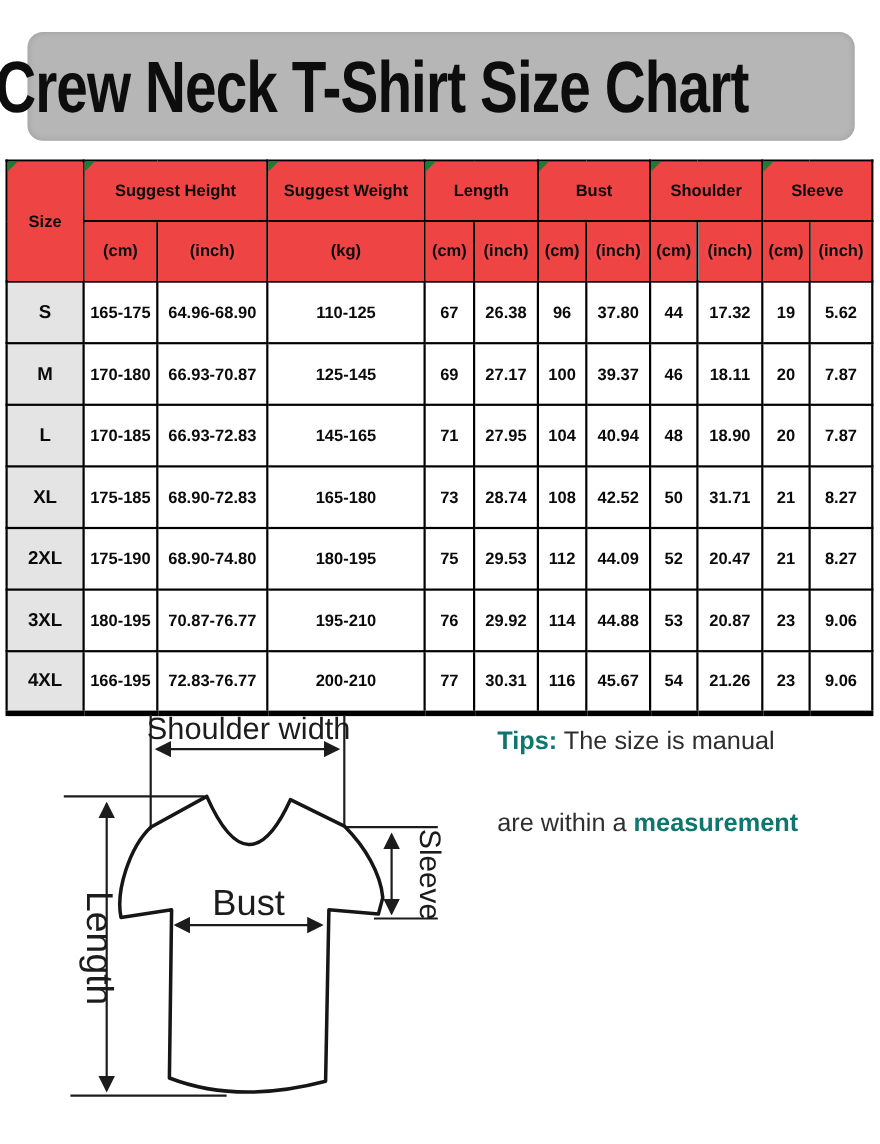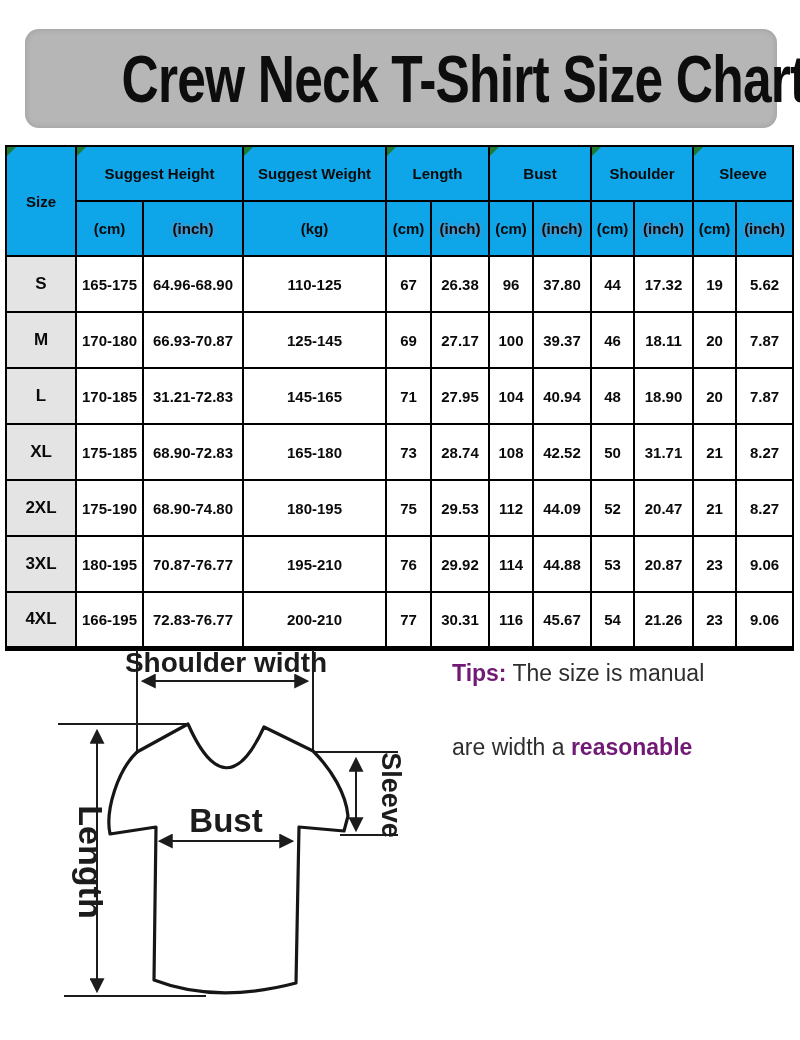--- a/index.html
+++ b/index.html
@@ -4,54 +4,54 @@
 <style>
   html,body{margin:0;padding:0;}
   body{
     width:800px;height:1040px;position:relative;background:#ffffff;
     font-family:"Liberation Sans",sans-serif;overflow:hidden;
   }
   
   .title-bar{
     position:absolute;left:25px;top:29px;width:752px;height:99px;
     background:#b6b6b6;border-radius:14px;
-    display:flex;align-items:center;justify-content:flex-start;
+    display:flex;align-items:center;justify-content:flex-end;
     box-shadow:inset 0 0 6px rgba(0,0,0,.15);
   }
   .title-text{
     font-size:66px;font-weight:bold;color:#0d0d0d;letter-spacing:-1px;
     transform:scaleX(0.78);transform-origin:center;white-space:nowrap;
   }
   
   table.size-chart{
     position:absolute;left:5px;top:145px;width:787px;
     border-collapse:collapse;table-layout:fixed;
     font-family:"Liberation Sans",sans-serif;
   }
   table.size-chart th,table.size-chart td{
     border:2px solid #000;text-align:center;vertical-align:middle;
     padding:0;color:#0a0a0a;
   }
-  table.size-chart th{background:#0ea5e9;font-size:15px;font-weight:bold;position:relative;}
+  table.size-chart th{background:#ef4444;font-size:15px;font-weight:bold;position:relative;}
   table.size-chart td{background:#ffffff;font-size:15px;font-weight:bold;}
   table.size-chart td.sizecol{background:#e4e4e4;font-size:17px;}
   tr.hrow{height:55px;}
   tbody.databody tr{height:56px;}
   tbody.databody tr:last-child td{border-bottom-width:5px;}
   th.redunit,.redtext{color:#dd3a33;text-shadow:0 0 4px rgba(255,110,110,.55);}
   th.grp::before{
     content:"";position:absolute;top:0;left:0;width:0;height:0;
     border-top:9px solid #1e7b34;border-right:9px solid transparent;
   }
   
   .tips-panel{position:absolute;left:452px;top:660px;width:340px;}
   .tip-line{font-size:23px;color:#2e2e2e;margin-bottom:47px;white-space:nowrap;}
-  .tip-red{color:#701a75;font-weight:bold;}
-  
-  .diagram-wrap{position:absolute;left:30px;top:650px;width:410px;height:390px;font-weight:bold;}
+  .tip-red{color:#0f766e;font-weight:bold;}
+  
+  .diagram-wrap{position:absolute;left:30px;top:650px;width:410px;height:390px;}
   svg text{font-family:"Liberation Sans",sans-serif;fill:#1c1c1c;}
 </style>
 </head>
 <body>
 
 <div class="title-bar">
   <div class="title-text">Crew Neck T-Shirt Size Chart</div>
 </div>
 
 <table class="size-chart">
@@ -118,21 +118,21 @@
         <td>100</td>
         <td>39.37</td>
         <td>46</td>
         <td>18.11</td>
         <td>20</td>
         <td>7.87</td>
       </tr>
       <tr>
         <td class="sizecol">L</td>
         <td>170-185</td>
-        <td>31.21-72.83</td>
+        <td>66.93-72.83</td>
         <td>145-165</td>
         <td>71</td>
         <td>27.95</td>
         <td>104</td>
         <td>40.94</td>
         <td>48</td>
         <td>18.90</td>
         <td>20</td>
         <td>7.87</td>
       </tr>
@@ -224,15 +224,15 @@
     <text x="196" y="22" text-anchor="middle" font-size="28">Shoulder width</text>
     <text x="196" y="182" text-anchor="middle" font-size="33">Bust</text>
     <text transform="translate(49,212) rotate(90)" text-anchor="middle" font-size="34">Length</text>
     <text transform="translate(352,145) rotate(90)" text-anchor="middle" font-size="27">Sleeve</text>
   </svg>
 </div>
 
 <div class="tips-panel">
   <div>
       <div class="tip-line"><span class="tip-red">Tips:</span><span> The size is manual</span></div>
-      <div class="tip-line"><span>are width a </span><span class="tip-red">reasonable</span></div>
+      <div class="tip-line"><span>are within a </span><span class="tip-red">measurement</span></div>
     </div>
 </div>
 
 </body></html>

